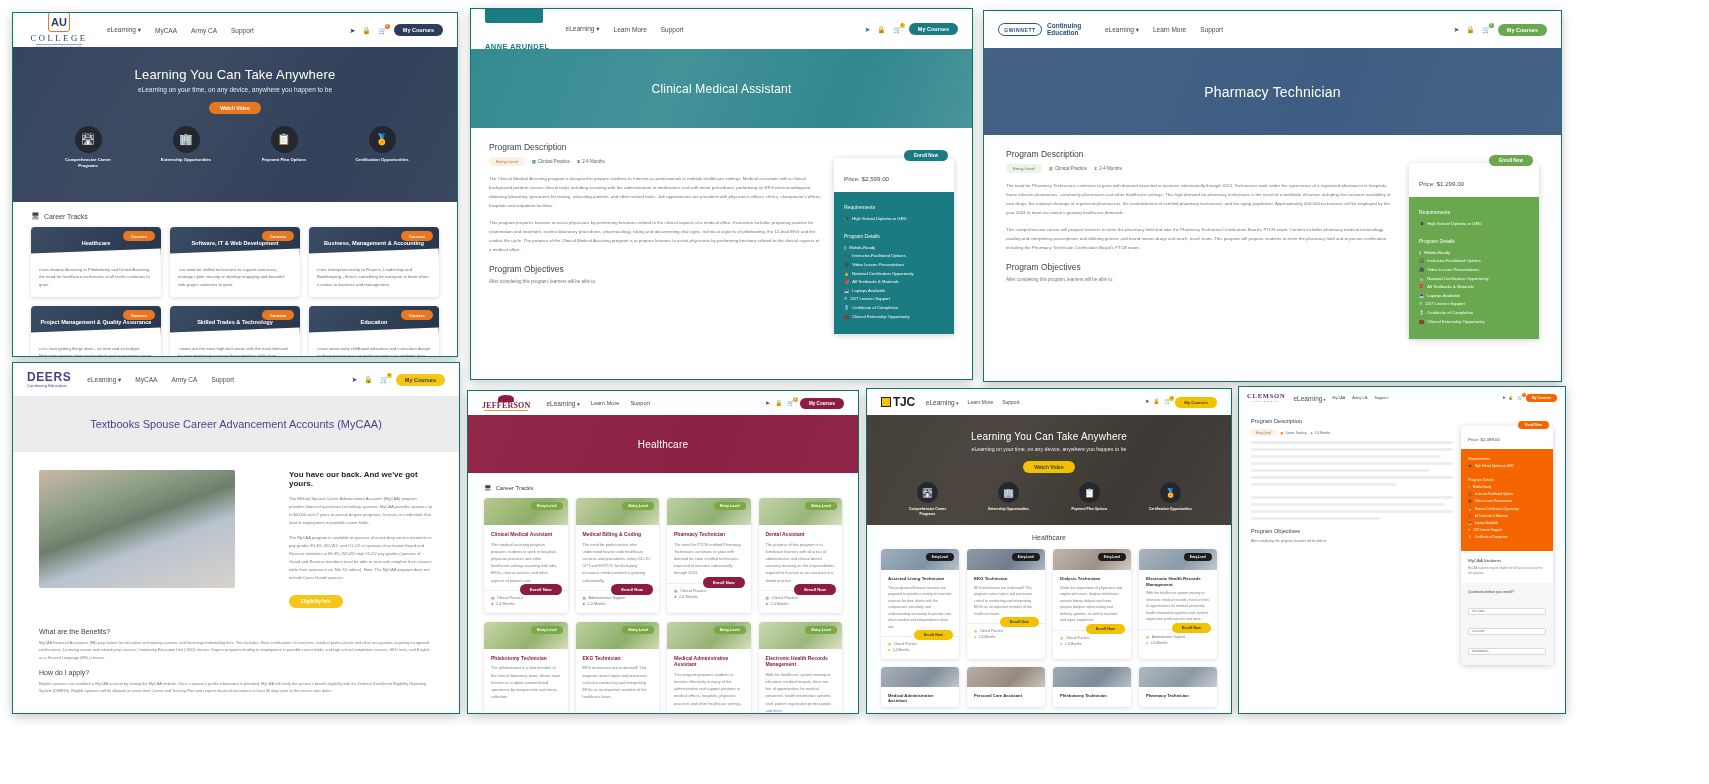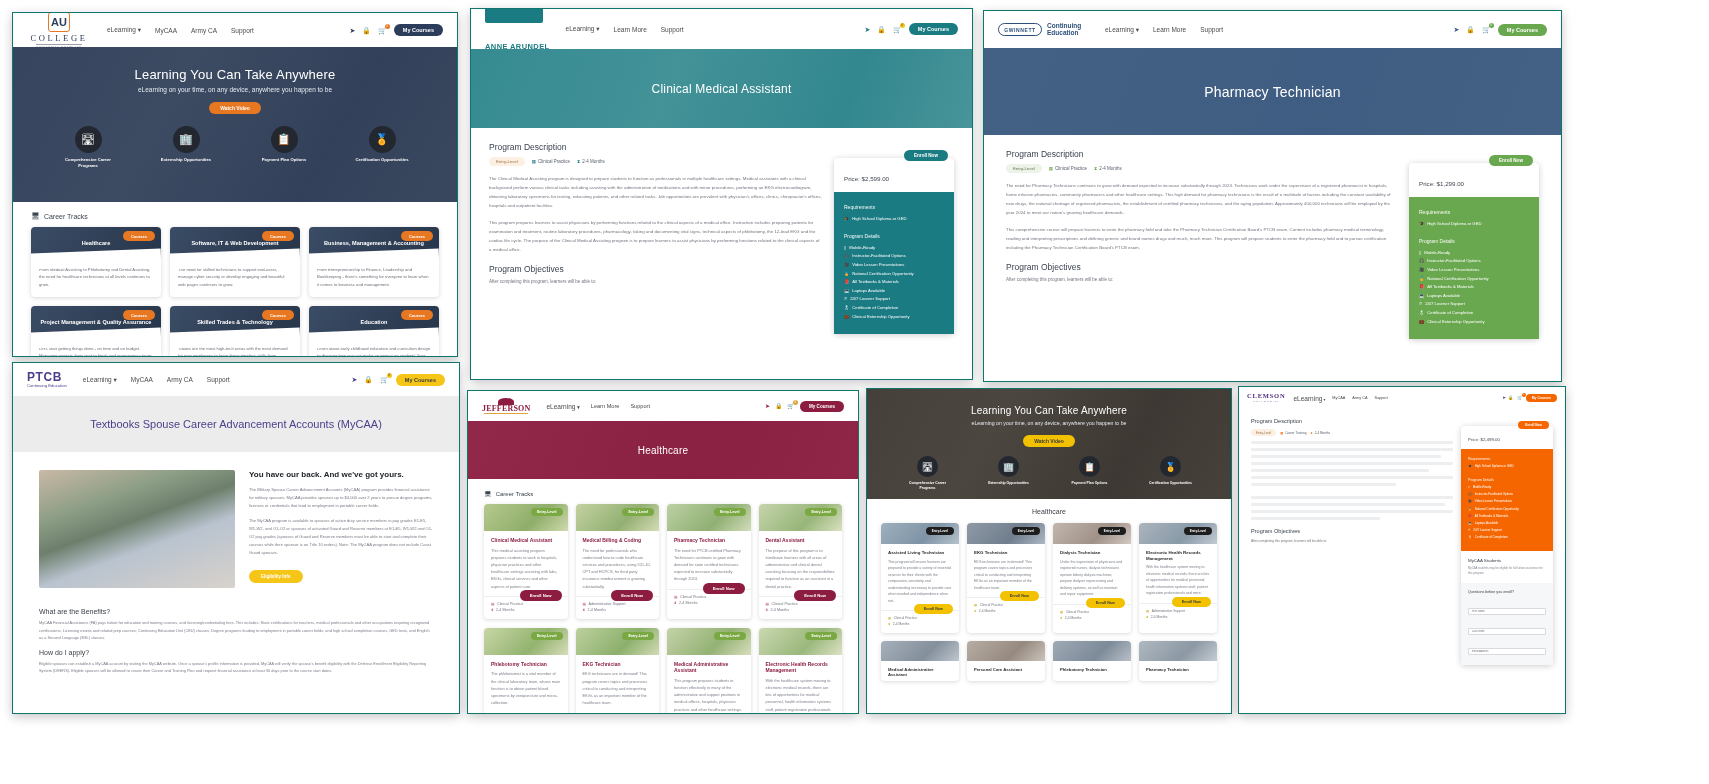--- a/index.html
+++ b/index.html
@@ -132,21 +132,21 @@
     position: absolute; right: 6px; top: -7px;
     font-size: 4.2px; color: #fff; font-weight: bold;
     border-radius: 8px; padding: 3px 10px;
   }
 
   
   .mycaa-banner { background: #ececec; padding: 22px 0; text-align: center; }
   .mycaa-title { font-size: 11px; color: #4a3f8c; font-weight: 500; }
   .mycaa-body { display: flex; gap: 14px; padding: 18px 26px 8px; }
   .mycaa-photo { width: 196px; height: 118px; border-radius: 2px; position: relative; overflow: hidden; }
-  .mycaa-right { flex: 1; }
+  .mycaa-right { flex: 1; margin-left: 40px; }
   .mycaa-h { font-size: 8px; color: #22262c; font-weight: bold; margin-bottom: 7px; }
   .mycaa-p { font-size: 4.1px; color: #767b84; line-height: 1.95; margin-bottom: 7px; }
   .elig-btn { display: inline-block; font-size: 4.5px; font-weight: bold; color: #fff; border-radius: 9px; padding: 4px 12px; }
   .qa-h { font-size: 7px; color: #3b4048; margin: 4px 0 4px; }
   .qa-p { font-size: 3.9px; color: #797e87; line-height: 1.95; margin-bottom: 7px; }
   .photo-ph { background-size: cover; background-position: center; }
 </style>
 </head>
 <body>
 
@@ -438,21 +438,21 @@
               <span>Clinical Externship Opportunity</span>
             </div>
         </div>
       </div>
     </div>
   </div>
 
   <div class="panel" style="left:12px; top:362px; width:448px; height:352px;">
     <div class="navbar" style="height:33px;">
       <div class="brand" style="flex-direction:column;align-items:flex-start;">
-        <div style="font-size:12px;font-weight:bold;color:#4a3f8c;letter-spacing:.6px;line-height:1;">PTCB</div>
+        <div style="font-size:12px;font-weight:bold;color:#4a3f8c;letter-spacing:.6px;line-height:1;">DEERS</div>
         <div style="font-size:4.2px;color:#4a3f8c;">Continuing Education</div>
       </div>
       <div class="navlinks">
         <span><span>eLearning</span> ▾</span>
         <span>MyCAA</span>
         <span>Army CA</span>
         <span>Support</span>
       </div>
       <div class="navright">
         <span class="navicon" style="color:#4a3f8c;">➤</span>
@@ -478,21 +478,21 @@
 
     <div style="padding:8px 26px 0;">
       <div class="qa-h">What are the Benefits?</div>
       <div class="qa-p">MyCAA Financial Assistance (FA) pays tuition for education and training courses, and licensing/credentialing fees. This includes: State certifications for teachers, medical professionals and other occupations requiring recognized certifications; Licensing exams and related prep courses; Continuing Education Unit (CEU) classes; Degree programs leading to employment in portable career fields; and high school completion courses, GED tests, and English as a Second Language (ESL) classes.</div>
       <div class="qa-h">How do I apply?</div>
       <div class="qa-p">Eligible spouses can establish a MyCAA account by visiting the MyCAA website. Once a spouse's profile information is provided, MyCAA will verify the spouse's benefit eligibility with the Defense Enrollment Eligibility Reporting System (DEERS). Eligible spouses will be allowed to create their Career and Training Plan and request financial assistance at least 30 days prior to the course start dates.</div>
     </div>
   </div>
 
   <div class="panel" style="left:467px; top:390px; width:392px; height:324px;">
-    <div class="navbar" style="height:30px;">
+    <div class="navbar" style="height:24px;">
       <div class="brand" style="flex-direction:column;align-items:center;">
         <div style="width:16px;height:7px;background:#8c1d40;border-radius:50% 50% 0 0;"></div>
         <div style="font-family:'Liberation Serif',serif;font-size:8px;font-weight:bold;color:#8c1d40;letter-spacing:.2px;line-height:1;">JEFFERSON</div>
         <div style="width:44px;height:1.2px;background:#e0a33c;margin-top:.5px;"></div>
       </div>
       <div class="navlinks" style="gap:11px;">
         <span style="font-size:5.6px;"><span>eLearning</span> ▾</span>
         <span style="font-size:5.6px;">Learn More</span>
         <span style="font-size:5.6px;">Support</span>
       </div>
@@ -615,20 +615,37 @@
             <span class="cc-badge" style="background:#7aa944;">Entry-Level</span>
           </div>
           <div class="cc-title" style="color:#8c1d40;">Electronic Health Records Management</div>
           <div class="cc-desc">With the healthcare system moving to electronic medical records, there are lots of opportunities for medical personnel, health information systems staff, patient registration professionals and more.</div>
         </div>
       </div>
     </div>
   </div>
 
   <div class="panel" style="left:866px; top:388px; width:366px; height:326px;">
+    <div class="navbar" style="height:26px;">
+      <div class="brand" style="gap:2px;align-items:center;">
+        <span style="display:inline-block;width:10px;height:10px;background:#f2c200;border:.8px solid #222;"></span>
+        <span style="font-size:12px;font-weight:bold;color:#1d1d1d;letter-spacing:-.3px;">TJC</span>
+      </div>
+      <div class="navlinks" style="gap:9px;margin-left:11px;">
+        <span style="font-size:5px;"><span>eLearning</span> ▾</span>
+        <span style="font-size:5px;">Learn More</span>
+        <span style="font-size:5px;">Support</span>
+      </div>
+      <div class="navright" style="gap:4px;">
+        <span class="navicon" style="color:#444;font-size:5.5px;">➤</span>
+        <span class="navicon" style="color:#444;font-size:5.5px;">🔒</span>
+        <span class="cartwrap navicon" style="color:#444;font-size:5.5px;">🛒<span class="cartbadge" style="background:#f2c200;color:#333;">0</span></span>
+        <span class="mycourses" style="background:#f2c200;color:#3b3b3b;font-size:4.2px;">My Courses</span>
+      </div>
+    </div>
 
     <div class="hero" style="height:110px;background:linear-gradient(rgba(42,38,34,.72),rgba(42,38,34,.72)), linear-gradient(120deg,#8b8278 0%,#a59a8d 35%,#6f685f 70%,#938a80 100%);padding-top:16px;">
       <div class="hero-title" style="font-size:10px;">Learning You Can Take Anywhere</div>
       <div class="hero-sub" style="font-size:5.2px;">eLearning on your time, on any device, anywhere you happen to be</div>
       <div class="watch-btn" style="background:#f2c200;color:#3b3b3b;">Watch Video</div>
       <div class="hero-features" style="margin-top:9px;padding:0 20px;">
         <div class="feat" style="width:52px;">
           <div class="feat-circle" style="width:21px;height:21px;font-size:9px;">🛣</div>
           <div class="feat-label" style="font-size:3.4px;">Comprehensive Career Programs</div>
         </div>

